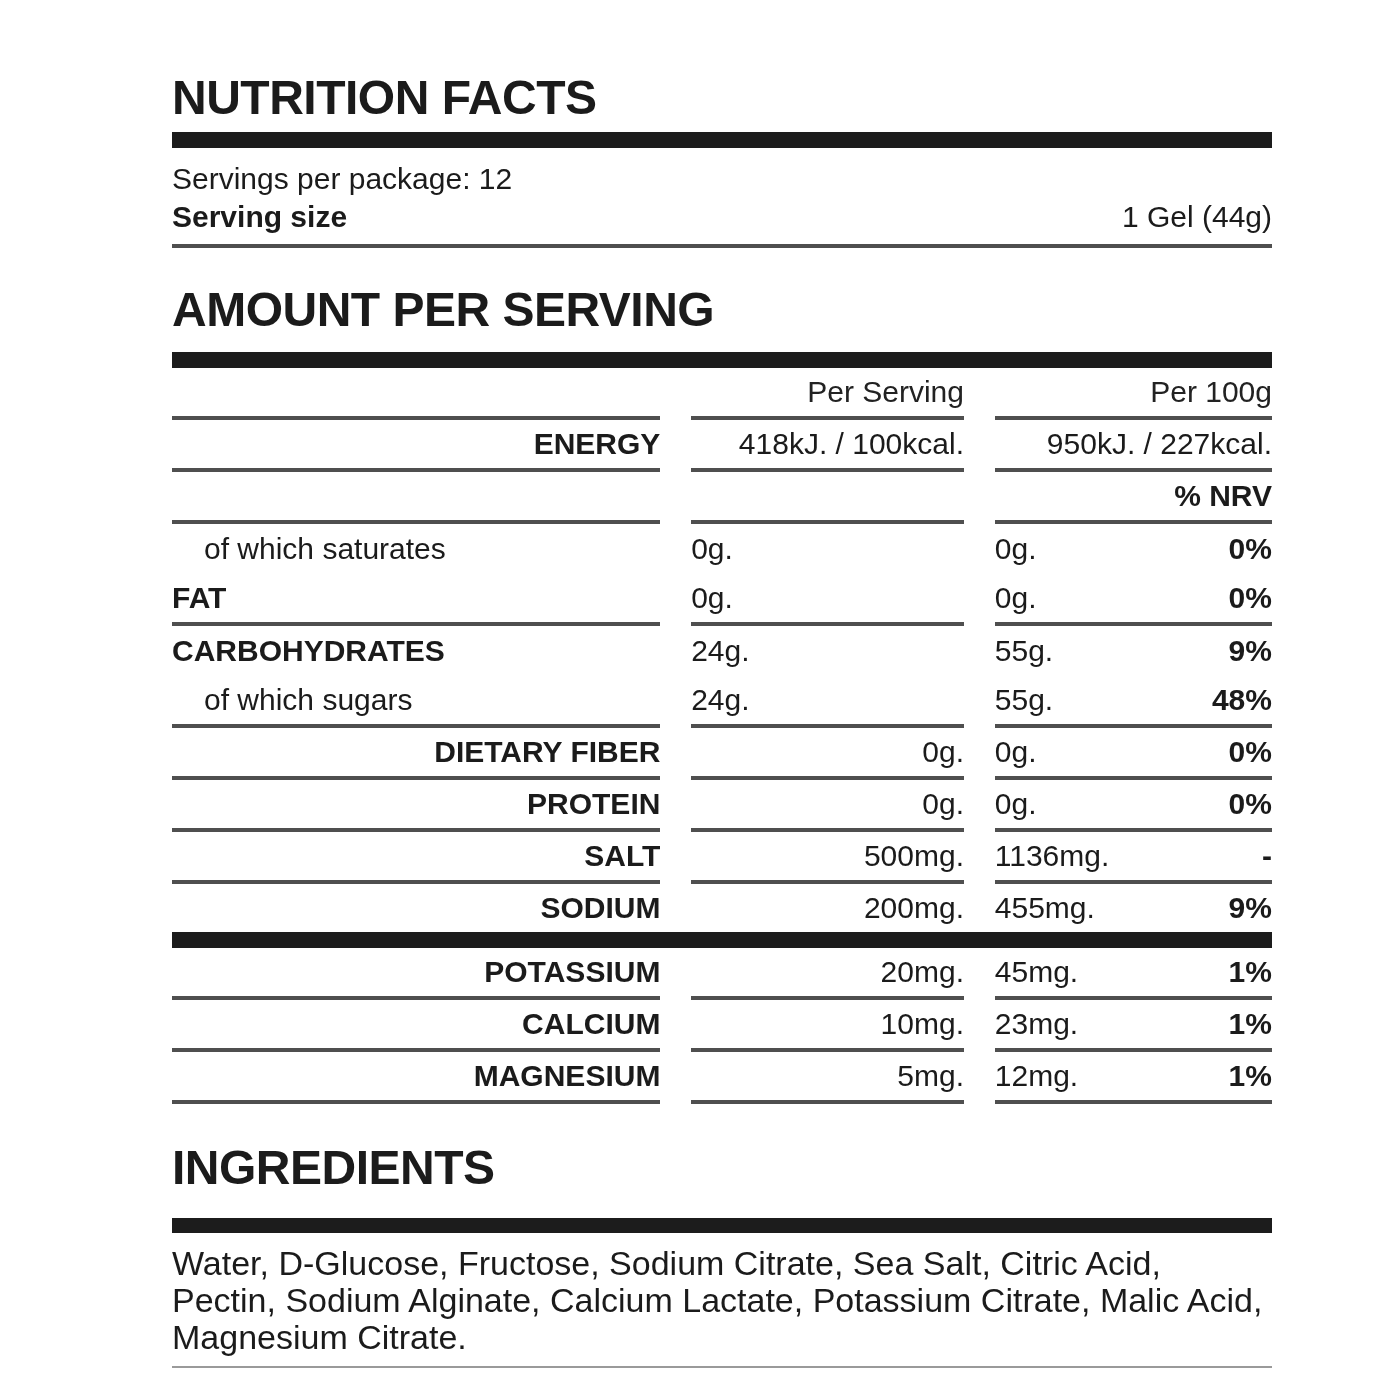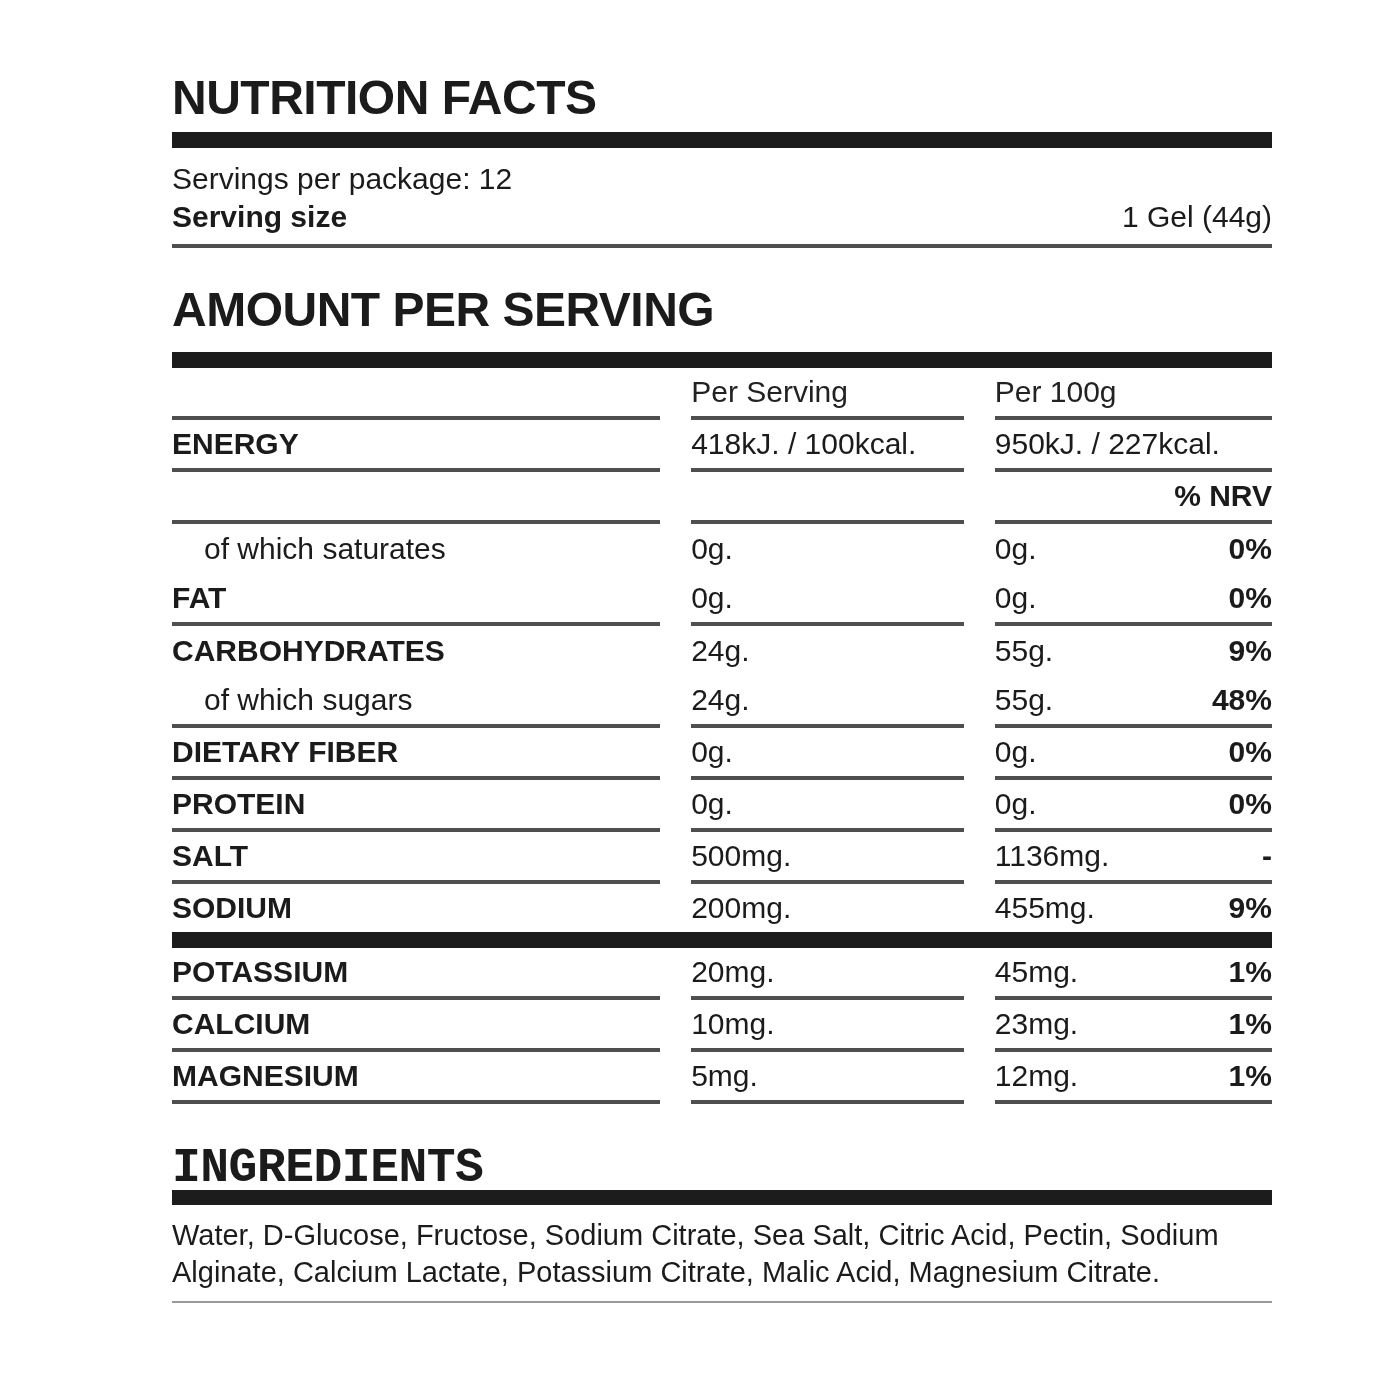--- a/index.html
+++ b/index.html
@@ -54,20 +54,21 @@
 
   .t-row {
     display: grid;
     grid-template-columns: 44.4% 24.8% 25.2%;
     column-gap: 2.8%;
   }
   .cell {
     display: flex;
     flex-direction: column;
     justify-content: center;
+    text-align: right;
   }
   .cell.sep { border-bottom: 4px solid #4f4f4f; }
   .r48 { height: 48px; }
   .r98 { height: 98px; }
   .line {
     height: 49px;
     display: flex;
     align-items: center;
   }
   .split {
@@ -79,27 +80,27 @@
     align-items: center;
   }
   .single.split { justify-content: space-between; }
   .sub-indent { padding-left: 32px; }
   .pct { font-weight: bold; }
   .col-header { font-weight: normal; color: #222; }
   .nrv-right {
     justify-content: flex-end;
     font-weight: bold;
   }
-  .ingredients-heading { margin-top: 42px; margin-bottom: 0; font-family: Liberation Mono, monospace; }
+  .ingredients-heading { margin-top: 42px; margin-bottom: 28px; }
   .ingredients-bar { height: 15px; }
   .ingredients-text {
     padding-top: 12px;
     padding-bottom: 10px;
     line-height: 37px;
-    font-size: 29px;
+    font-size: 34px;
   }
 </style>
 </head>
 <body>
 
 <div class="label">
 
   <div class="heading" style="margin-bottom:12px;">NUTRITION FACTS</div>
   <div class="bar"></div>
 

